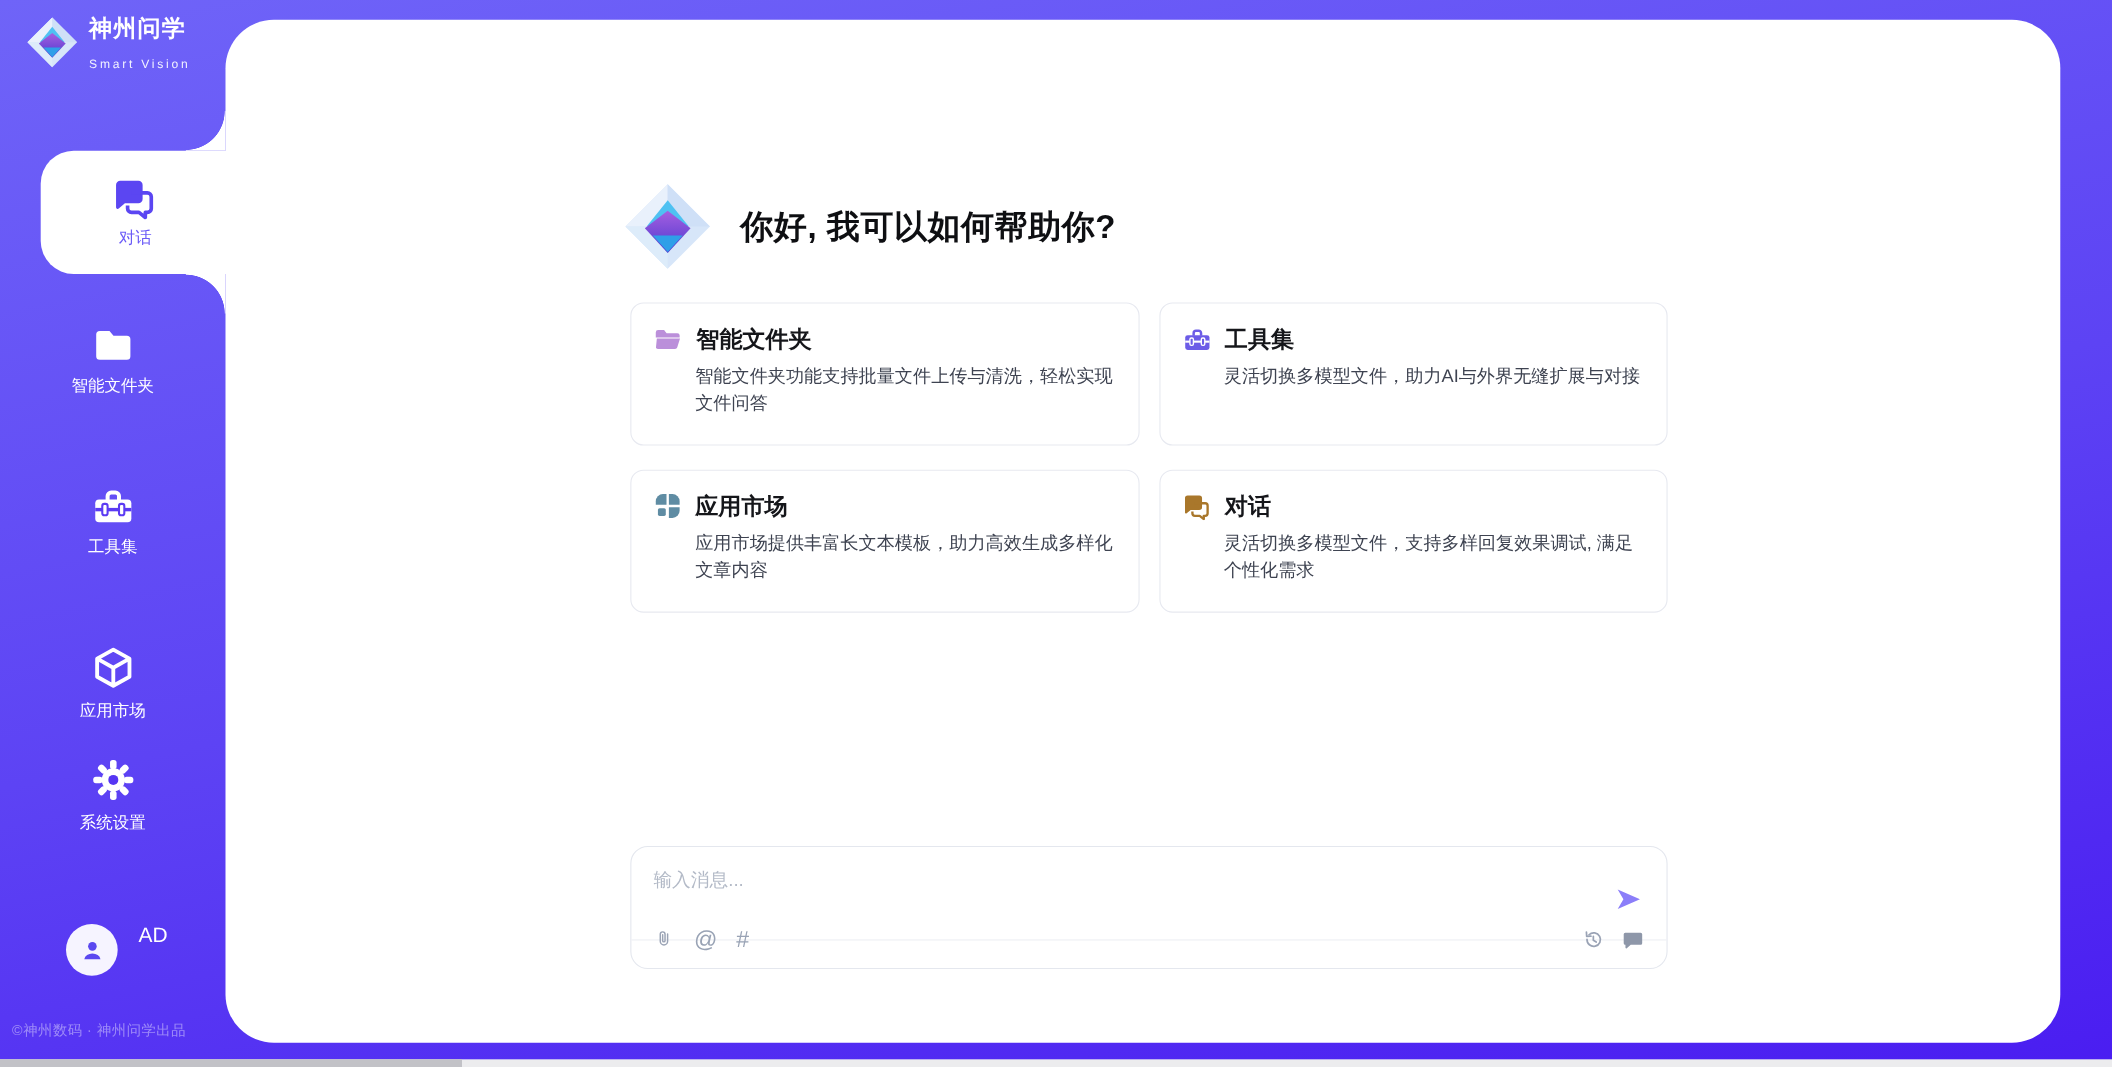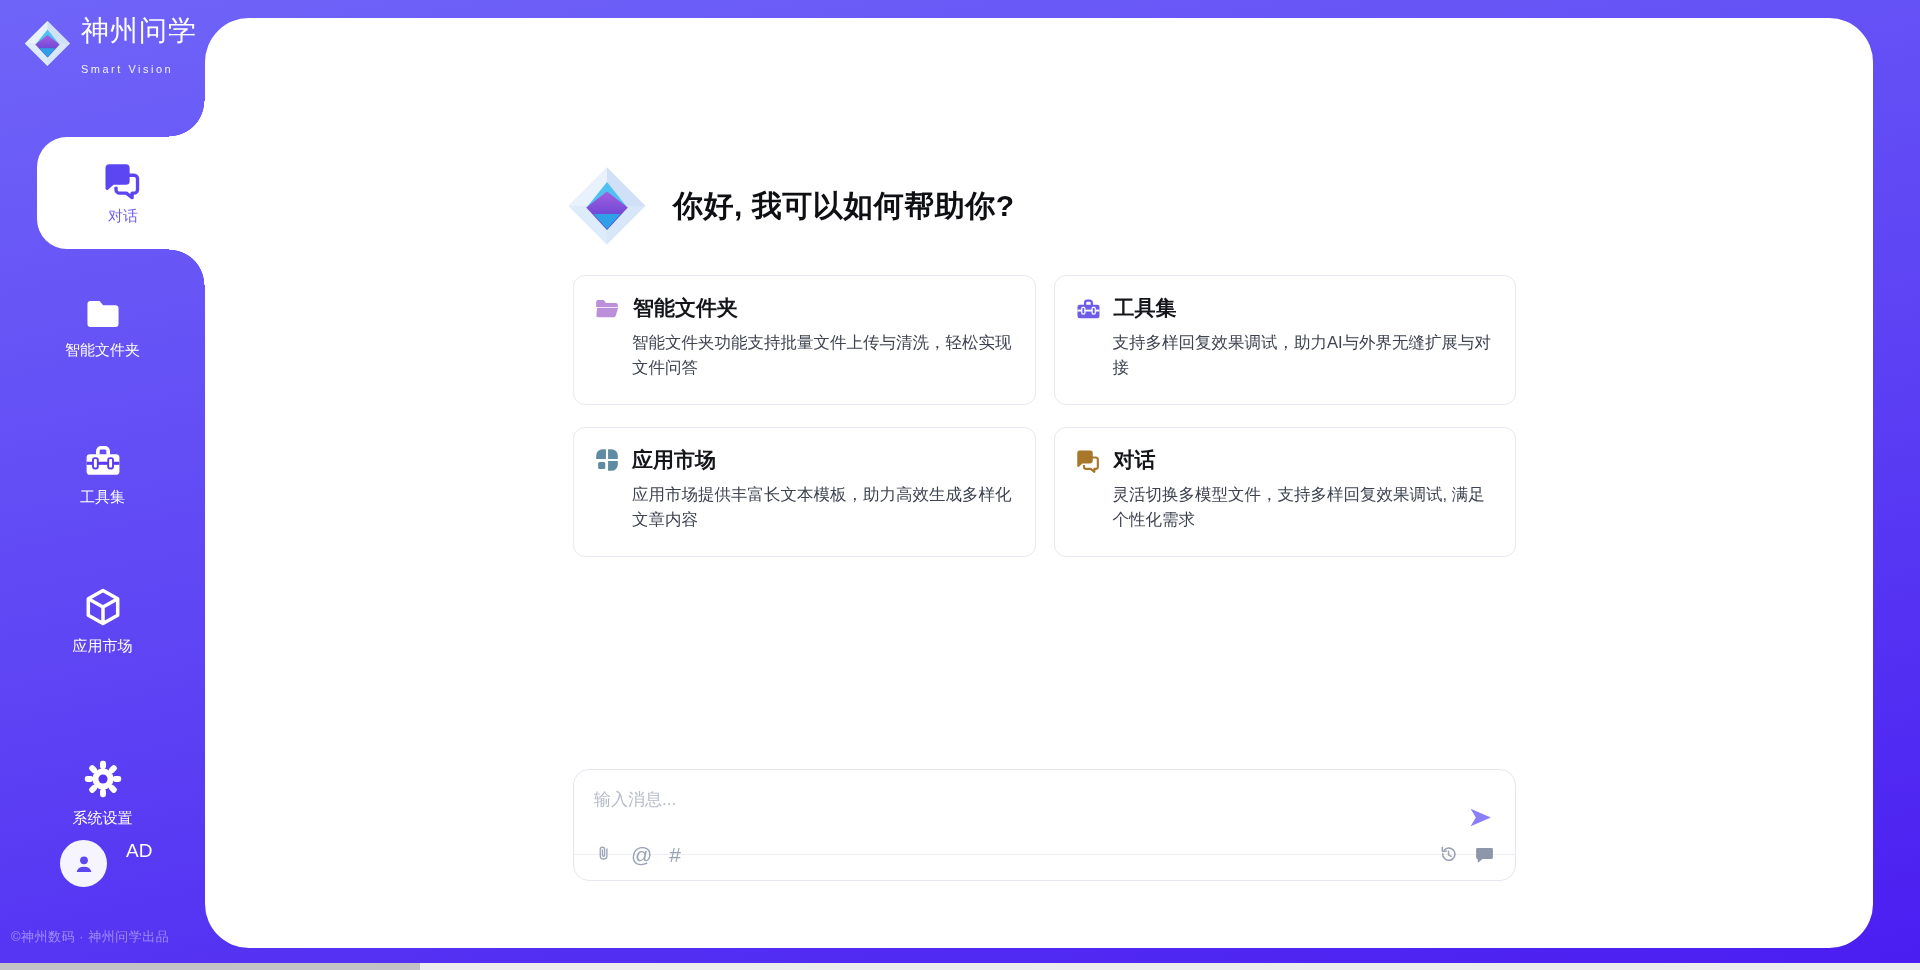--- a/index.html
+++ b/index.html
@@ -6,39 +6,39 @@
   html,body { width:1920px; height:970px; overflow:hidden; }
   body {
     font-family:"Liberation Sans", sans-serif;
     background:linear-gradient(168deg,#6f64f8 0%,#5d43f4 52%,#4a1df1 100%);
     position:relative;
   }
   svg { display:block; }
 
   
   .brand { position:absolute; left:24px; top:12px; display:flex; align-items:center; gap:10px; z-index:3; }
-  .brand-text .name { color:#fff; font-size:28px; font-weight:400; letter-spacing:1px; }
+  .brand-text .name { color:#fff; font-size:21px; font-weight:700; letter-spacing:1px; }
   .brand-text .sub  { color:#f1f2ff; font-size:11px; letter-spacing:2.5px; margin-top:13px; }
 
   .active-tab {
     position:absolute; left:37px; top:137px; width:172px; height:112px;
     background:#fff; border-radius:30px 0 0 30px; z-index:2;
     display:flex; flex-direction:column; align-items:center; justify-content:center; gap:7px;
   }
   .fillet-top, .fillet-bottom { position:absolute; left:169px; width:36px; height:36px; z-index:2; }
   .fillet-top    { top:101px; background:radial-gradient(circle 36px at 0 0,   rgba(0,0,0,0) 35px, #fff 35.6px); }
   .fillet-bottom { top:249px; background:radial-gradient(circle 36px at 0 100%,rgba(0,0,0,0) 35px, #fff 35.6px); }
   .active-tab .label { color:#6b5bf7; font-size:15px; }
 
   .nav-item { position:absolute; left:0; width:205px; display:flex; flex-direction:column; align-items:center; gap:9px; cursor:pointer; }
   .nav-item .label { color:#fff; font-size:15px; }
   .nav-folders  { top:296px; }
   .nav-tools    { top:441px; }
   .nav-market   { top:586px; }
-  .nav-settings { top:758px; }
+  .nav-settings { top:688px; }
 
   .user-row { position:absolute; left:60px; top:840px; display:flex; align-items:flex-start; gap:19px; z-index:3; }
   .avatar { width:47px; height:47px; border-radius:50%; background:#f6f4ff; display:flex; align-items:center; justify-content:center; }
   .user-initials { color:#fff; font-size:19px; }
   .side-footer { position:absolute; left:11px; top:928px; color:rgba(255,255,255,0.42); font-size:13px; letter-spacing:.5px; z-index:3; }
 
   
   .panel { position:absolute; left:205px; top:18px; width:1668px; height:930px; background:#fff; border-radius:44px; z-index:1; }
   .content { position:absolute; left:368px; top:0; width:943px; height:100%; }
 
@@ -203,21 +203,21 @@
         <div class="card-head">
           <svg width="27" height="25" viewBox="0 0 24 22">
             <path d="M9,8 V6 a1.9,1.9 0 0 1 1.9,-1.9 h2.2 a1.9,1.9 0 0 1 1.9,1.9 V8" fill="none" stroke="#6c5ce7" stroke-width="2"></path>
             <rect x="2.2" y="7.6" width="19.6" height="12" rx="2" fill="#6c5ce7"></rect>
             <rect x="2.2" y="12" width="19.6" height="1.7" fill="#fff"></rect>
             <rect x="6" y="9.9" width="2.8" height="6" rx="1.1" fill="#6c5ce7" stroke="#fff" stroke-width="1.1"></rect>
             <rect x="15.2" y="9.9" width="2.8" height="6" rx="1.1" fill="#6c5ce7" stroke="#fff" stroke-width="1.1"></rect>
           </svg>
           <div class="card-title">工具集</div>
         </div>
-        <div class="card-desc">支持多样回复效果调试，助力AI与外界无缝扩展与对接</div>
+        <div class="card-desc">灵活切换多模型文件，助力AI与外界无缝扩展与对接</div>
       </div>
 
       <div class="card">
         <div class="card-head">
           <svg width="26" height="26" viewBox="0 0 24 24">
             <g fill="#5f8ca3">
               <path d="M11,2 H8 a6,6 0 0 0 -6,6 v3 h9 z"></path>
               <path d="M13,2 h3 a6,6 0 0 1 6,6 v3 h-9 z"></path>
               <path d="M13,13 h9 v3 a6,6 0 0 1 -6,6 h-3 z"></path>
               <rect x="3.8" y="13.8" width="6.6" height="6.6" rx="1.4"></rect>

